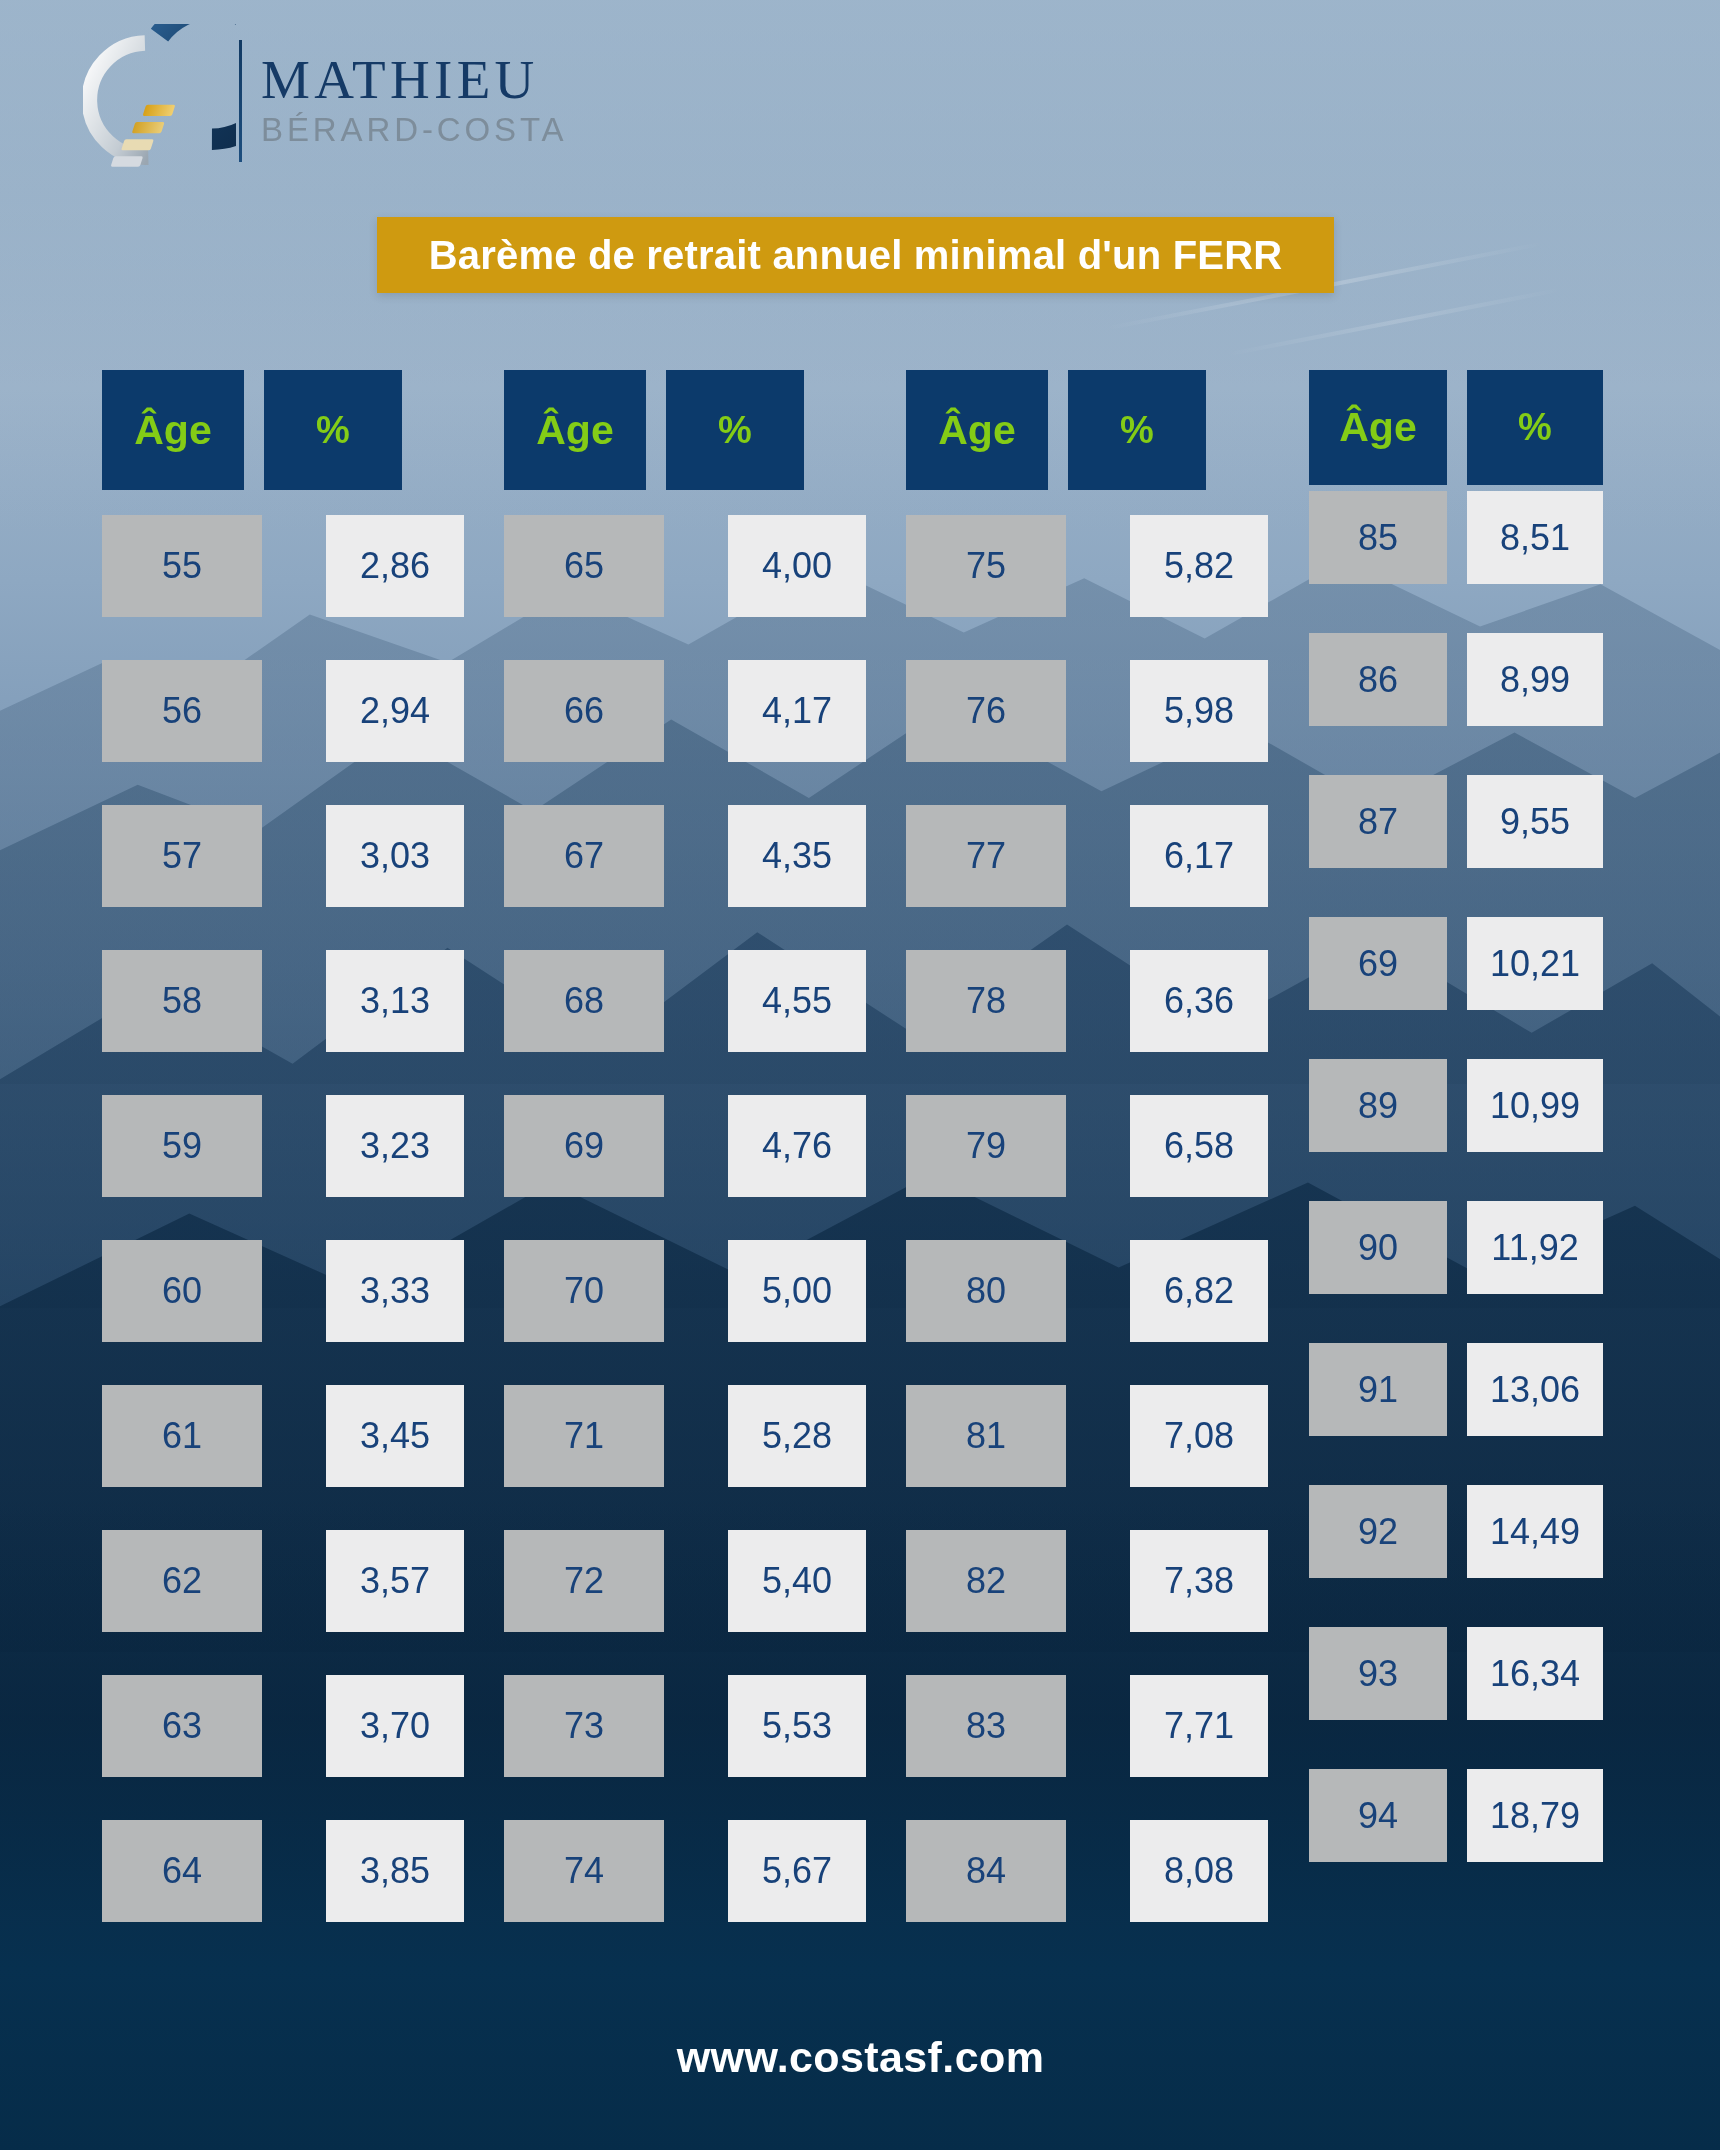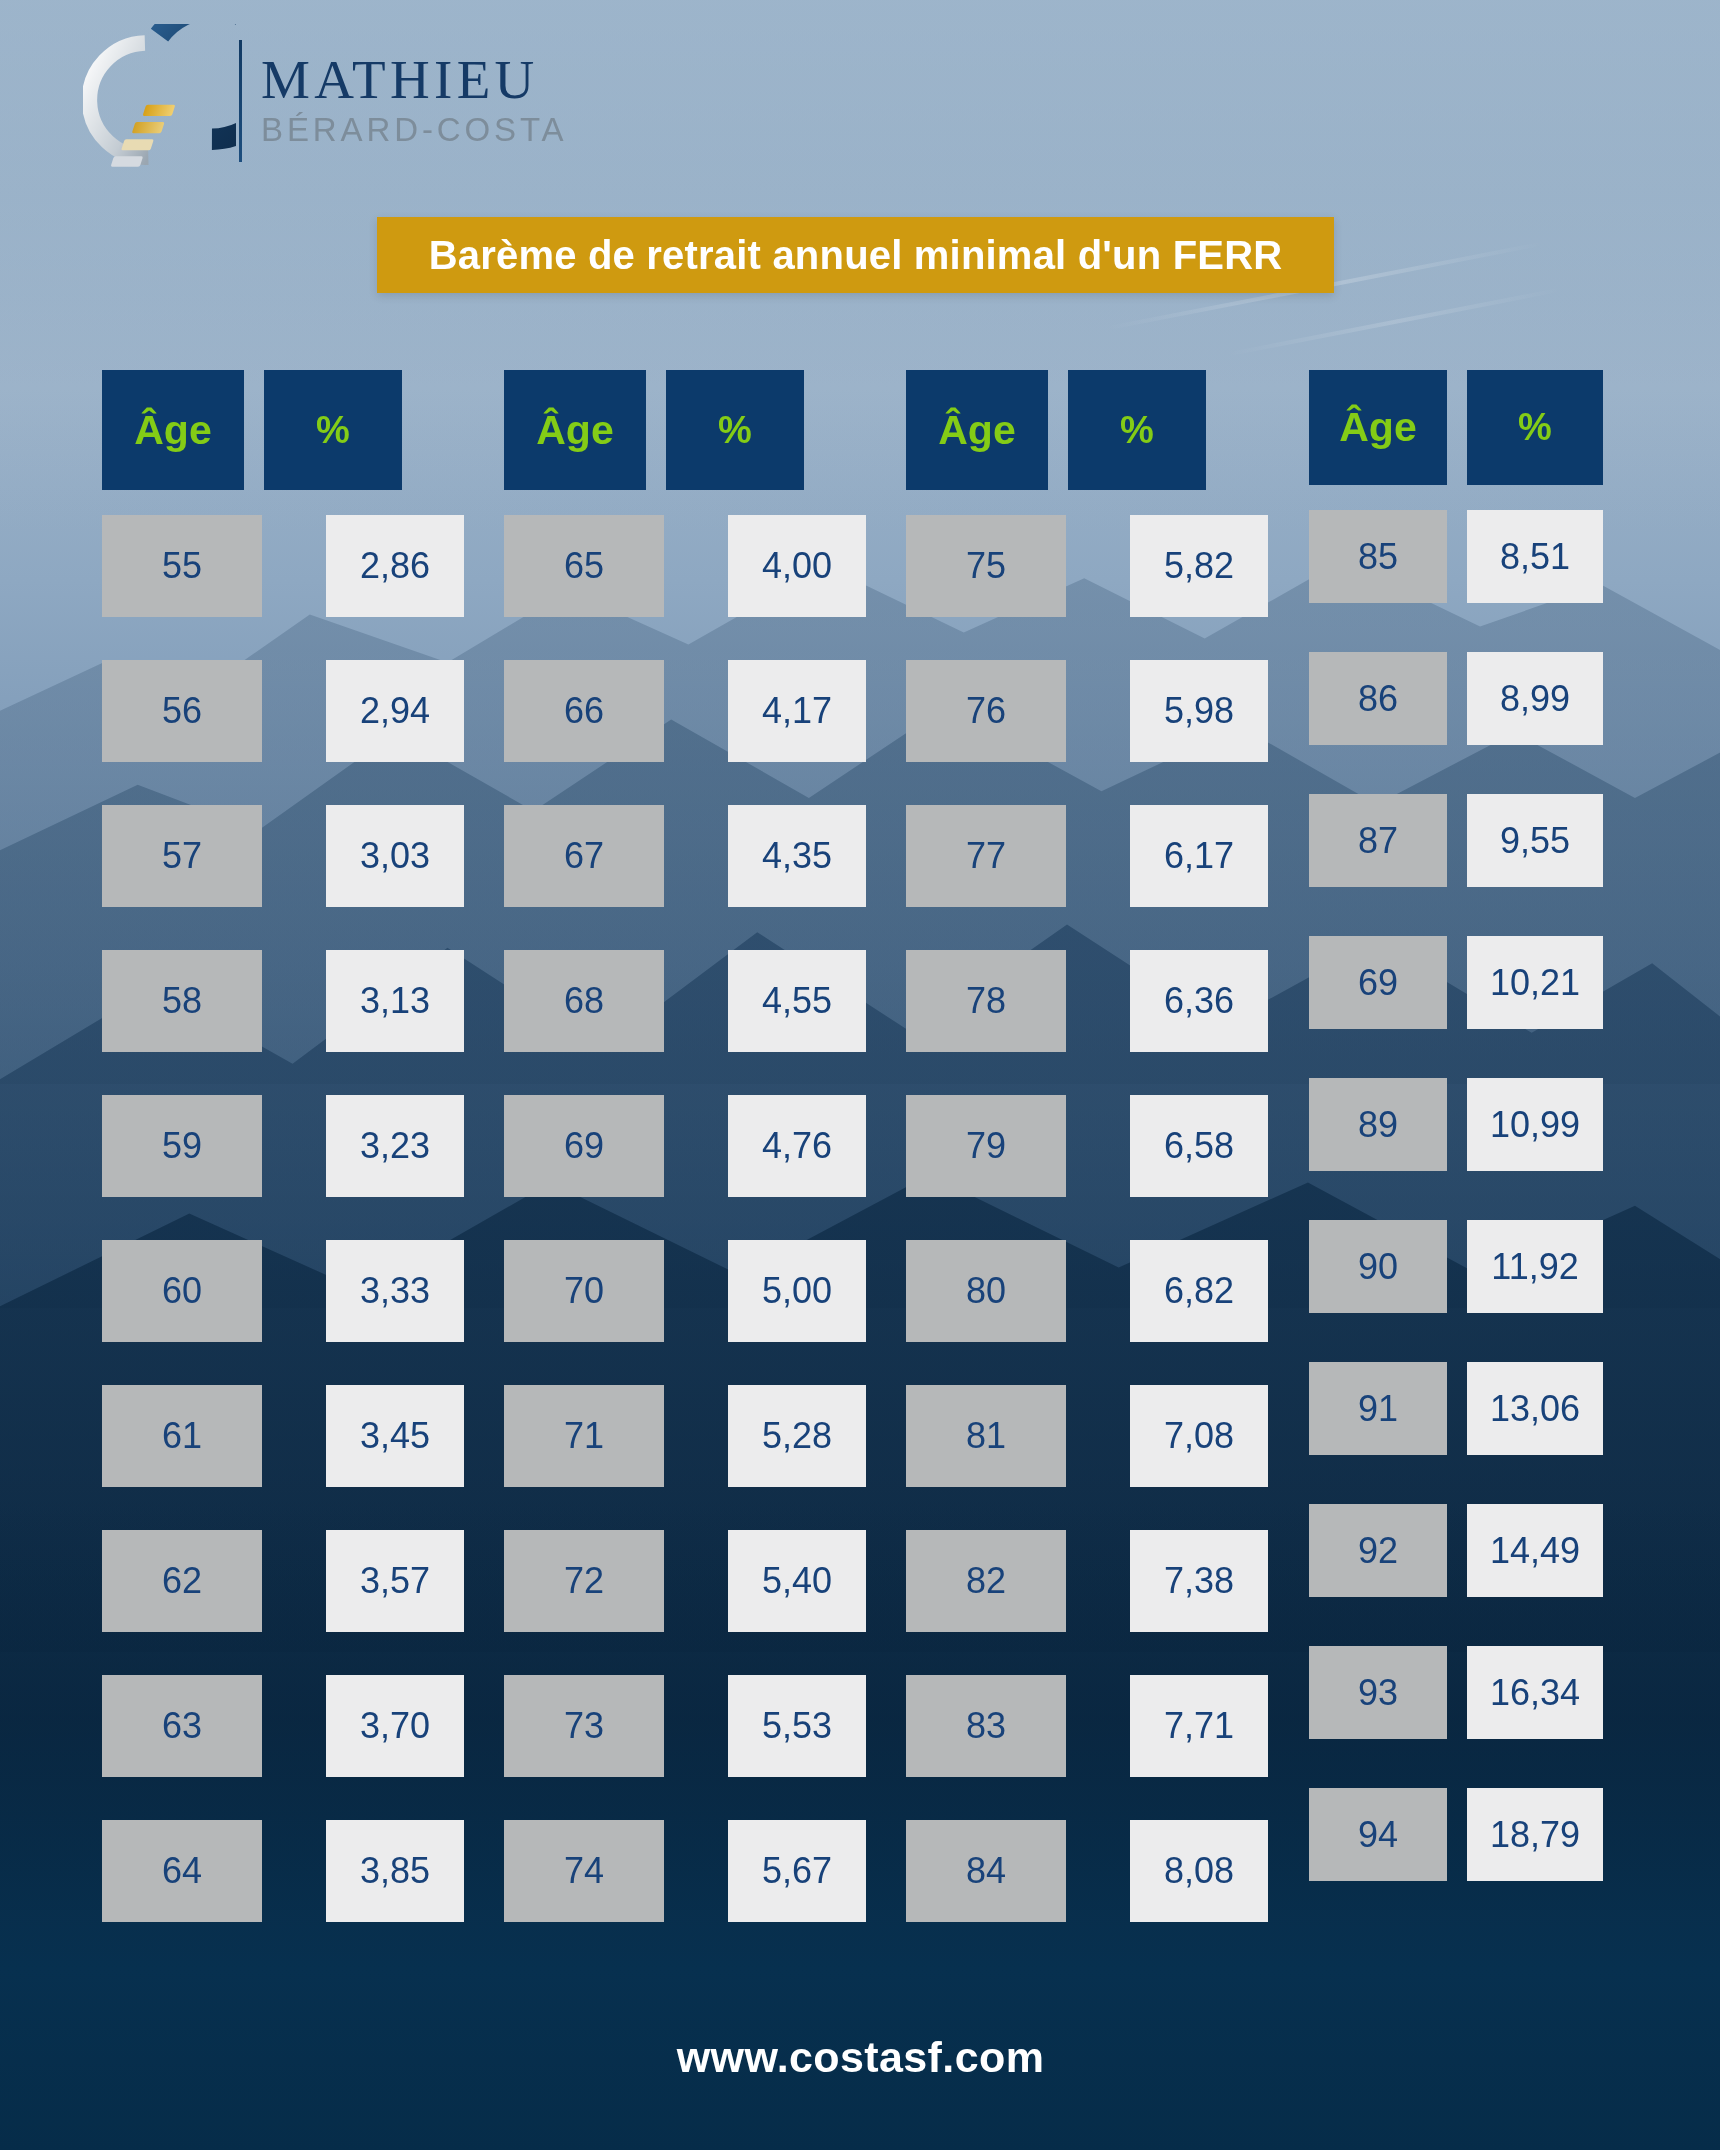--- a/index.html
+++ b/index.html
@@ -149,21 +149,21 @@
   .cell.pct { background:#ececed; }
 
   .b1 .cell.age, .b2 .cell.age, .b3 .cell.age { width:160px; height:102px; }
   .b1 .cell.pct, .b2 .cell.pct, .b3 .cell.pct { width:138px; height:102px;margin-left:44px; }
   .b4 .cell.age { width:138px; height:93px; }
   .b4 .cell.pct { width:136px; height:93px; }
 
   .b1 .drow, .b2 .drow, .b3 .drow { margin-top:43px; }
   .b4 .drow { margin-top:49px; }
   .b1 .drow.first, .b2 .drow.first, .b3 .drow.first { margin-top:25px; }
-  .b4 .drow.first { margin-top:25px; }
+  .b4 .drow.first { margin-top:6px; }
 
   .sup { font-size:0.62em; vertical-align:super; line-height:0; }
 
   
   #footer {
     position:absolute; left:0; bottom:12px; width:1721px; height:163px;
     display:flex; align-items:center; justify-content:center;
   }
   #footer .url {
     color:#ffffff; font-size:43px; font-weight:bold; letter-spacing:0.4px;

